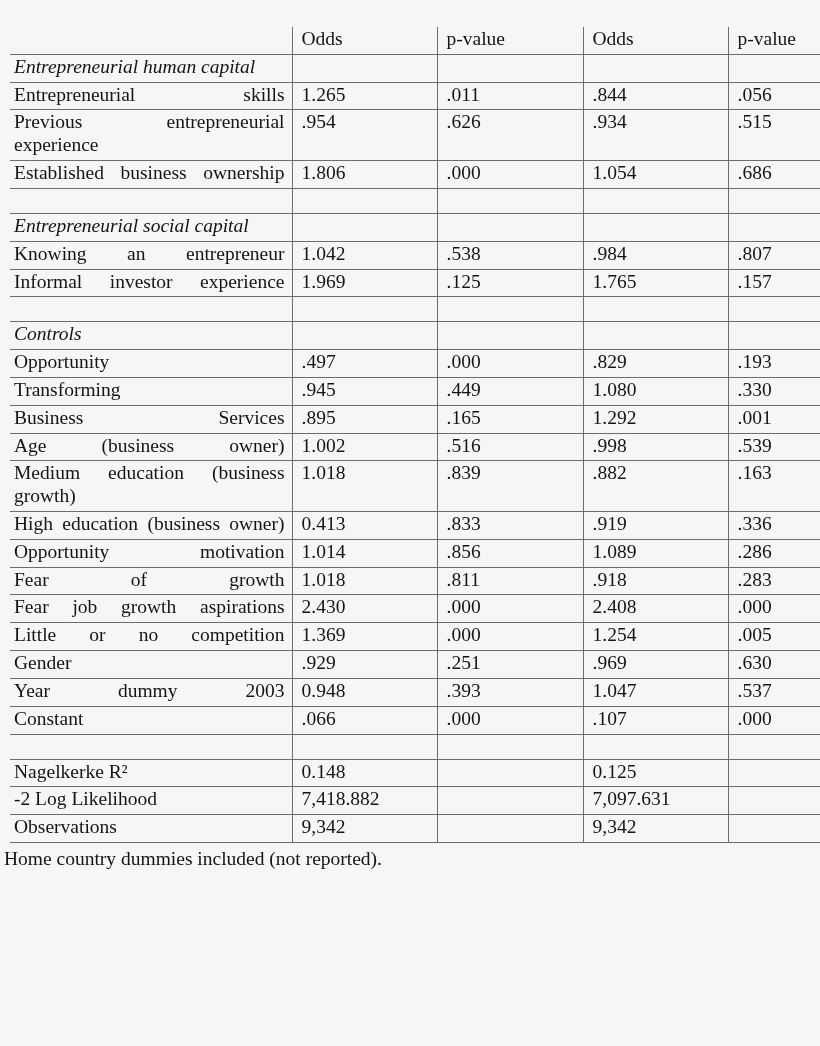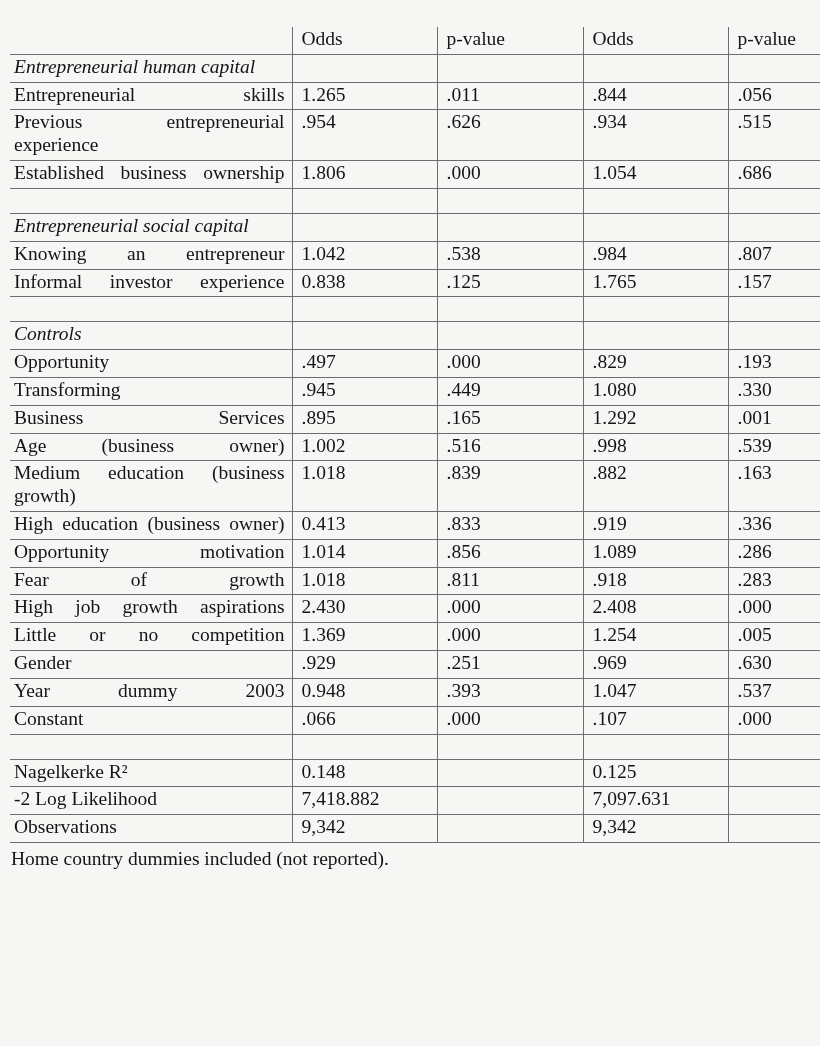--- a/index.html
+++ b/index.html
@@ -74,21 +74,21 @@
   
   td.section { font-style: italic; }
 
   
   tr.spacer td { height: 20px; border-top: none; border-bottom: none; }
   tr.spacer td.label { border-left: none; }
   tr.spacer td.num { border-left: 1.6px solid #6d6d6d; }
 
   
   .note {
-    margin-left: 11px;
+    margin-left: 4px;
     margin-top: 4px;
     font-size: 19.5px;
     line-height: 1.2;
   }
 </style>
 </head>
 <body>
 
 <div id="sheet">
 
@@ -154,21 +154,21 @@
         </tr>
         <tr>
           <td class="label">Knowing an entrepreneur</td>
           <td class="num">1.042</td>
           <td class="num">.538</td>
           <td class="num">.984</td>
           <td class="num">.807</td>
         </tr>
         <tr>
           <td class="label">Informal investor experience</td>
-          <td class="num">0.838</td>
+          <td class="num">1.969</td>
           <td class="num">.125</td>
           <td class="num">1.765</td>
           <td class="num">.157</td>
         </tr>
         <tr class="spacer">
           <td class="label plain"></td>
           <td class="num"></td>
           <td class="num"></td>
           <td class="num"></td>
           <td class="num"></td>
@@ -230,21 +230,21 @@
           <td class="num">.286</td>
         </tr>
         <tr>
           <td class="label">Fear of growth</td>
           <td class="num">1.018</td>
           <td class="num">.811</td>
           <td class="num">.918</td>
           <td class="num">.283</td>
         </tr>
         <tr>
-          <td class="label">High job growth aspirations</td>
+          <td class="label">Fear job growth aspirations</td>
           <td class="num">2.430</td>
           <td class="num">.000</td>
           <td class="num">2.408</td>
           <td class="num">.000</td>
         </tr>
         <tr>
           <td class="label">Little or no competition</td>
           <td class="num">1.369</td>
           <td class="num">.000</td>
           <td class="num">1.254</td>

